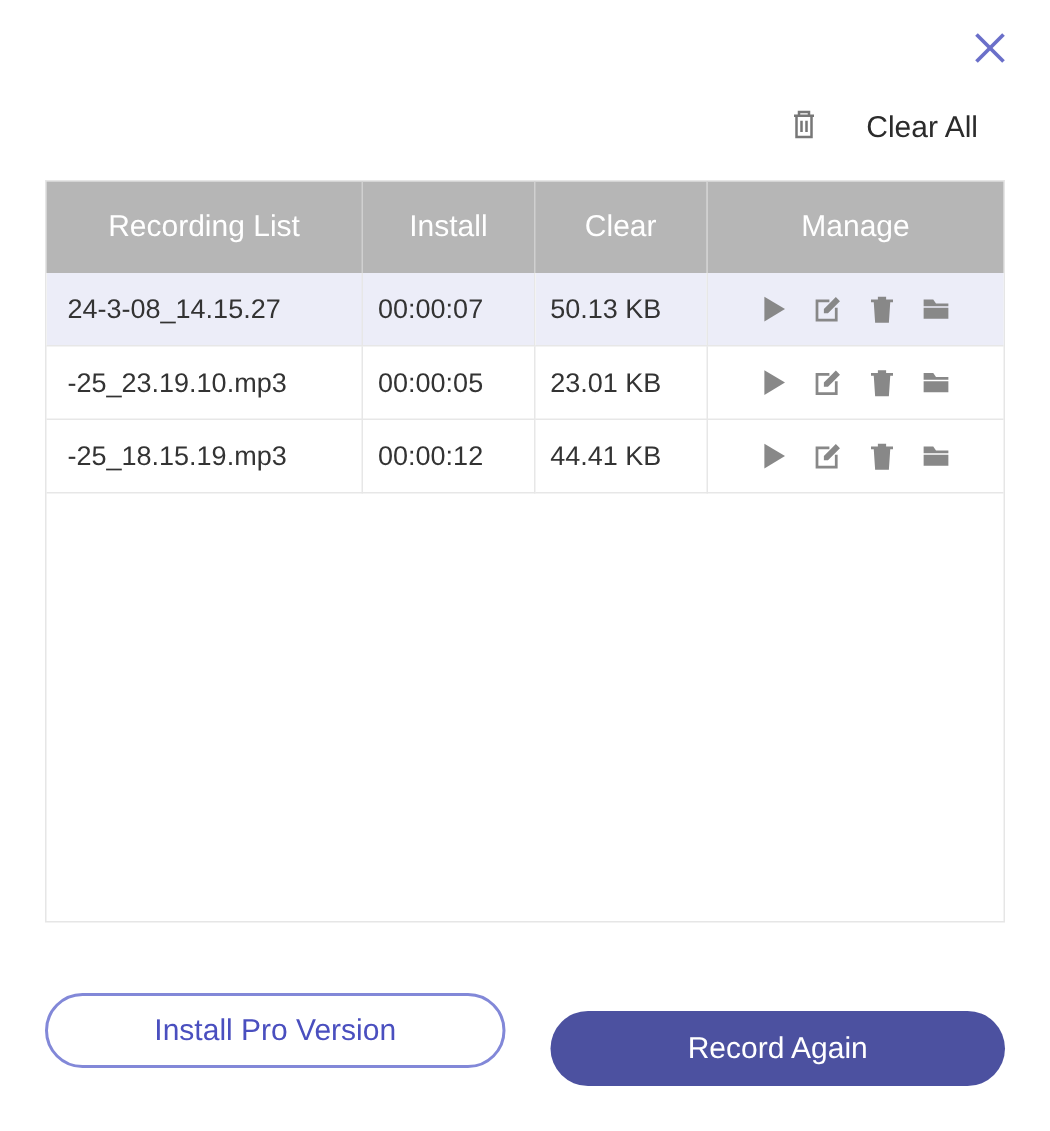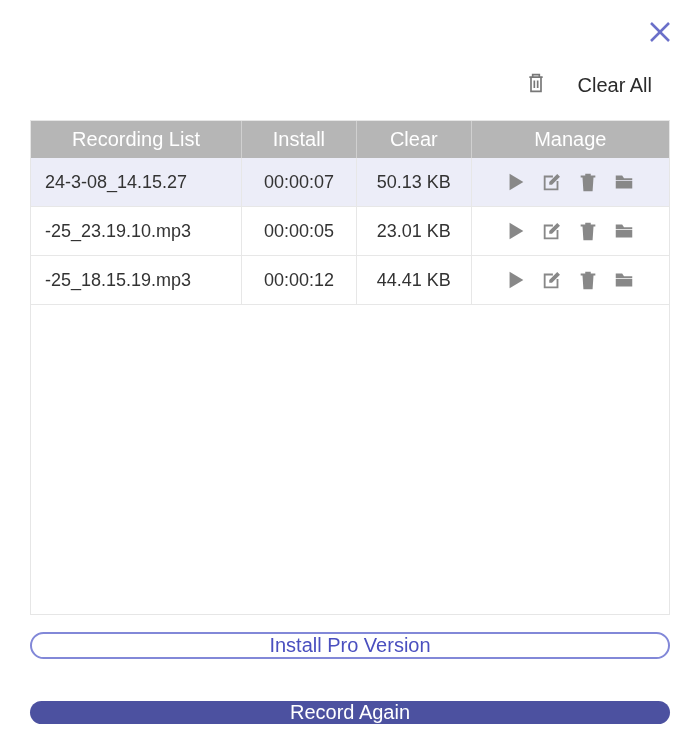--- a/index.html
+++ b/index.html
@@ -4,30 +4,30 @@
   <style>
     * { margin: 0; padding: 0; box-sizing: border-box; }
     body { font-family: -apple-system, "Segoe UI", Arial, sans-serif; background: #fff; width: 700px; height: 754px; position: relative; }
     .close-btn { position: absolute; top: 20px; right: 28px; cursor: pointer; }
     .close-btn svg { width: 24px; height: 24px; stroke: #6a6fc9; stroke-width: 2.5; }
     .clear-row { position: absolute; top: 72px; right: 48px; display: flex; align-items: center; gap: 32px; }
     .trash-icon svg { width: 20px; height: 22px; fill: none; stroke: #777; stroke-width: 2; }
     .clear-label { font-size: 20px; color: #2b2b2b; cursor: pointer; }
     .panel { position: absolute; top: 120px; left: 30px; right: 30px; height: 495px; border: 1px solid #e6e6e6; background: #fff; }
     table { width: 100%; border-collapse: collapse; table-layout: fixed; }
-    thead th { background: #b6b6b6; color: #fff; font-weight: 400; font-size: 20px; padding: 7px 0; border-right: 1px solid #d0d0d0; text-align: center; }
+    thead th { background: #b6b6b6; color: #fff; font-weight: 400; font-size: 20px; padding: 19px 0; border-right: 1px solid #d0d0d0; text-align: center; }
     thead th:last-child { border-right: none; }
-    tbody td { border-bottom: 1px solid #e7e7e7; border-right: 1px solid #e7e7e7; font-size: 18px; color: #333; padding: 13px 10px; text-align: center; white-space: nowrap; overflow: hidden; text-overflow: clip; }
+    tbody td { border-bottom: 1px solid #e7e7e7; border-right: 1px solid #e7e7e7; font-size: 18px; color: #333; padding: 13px 10px; text-align: left; white-space: nowrap; overflow: hidden; text-overflow: clip; }
     tbody td:last-child { border-right: none; }
     tbody tr.selected td { background: #ecedf8; }
     tbody td.name { text-align: left; padding-left: 14px; text-overflow: ellipsis; }
     .actions { display: flex; align-items: center; justify-content: center; gap: 14px; }
     .actions span { cursor: pointer; display: inline-flex; align-items: center; justify-content: center; }
     .actions svg { width: 22px; height: 22px; fill: #888; }
-    .footer { position: absolute; bottom: 30px; left: 30px; right: 30px; display: flex; gap: 30px; flex-direction: column; }
+    .footer { position: absolute; bottom: 30px; left: 30px; right: 30px; display: flex; gap: 30px; }
     .btn { flex: 1; height: 50px; border-radius: 25px; font-size: 20px; display: flex; align-items: center; justify-content: center; cursor: pointer; }
     .btn-outline { background: #fff; color: #4a4fbf; border: 2px solid #8288d8; }
     .btn-filled { background: #4c51a0; color: #fff; border: none; margin-top: 12px; }
   </style>
 </head>
 <body>
 
 <div class="close-btn">
   <span>
     <svg viewBox="0 0 24 24">

